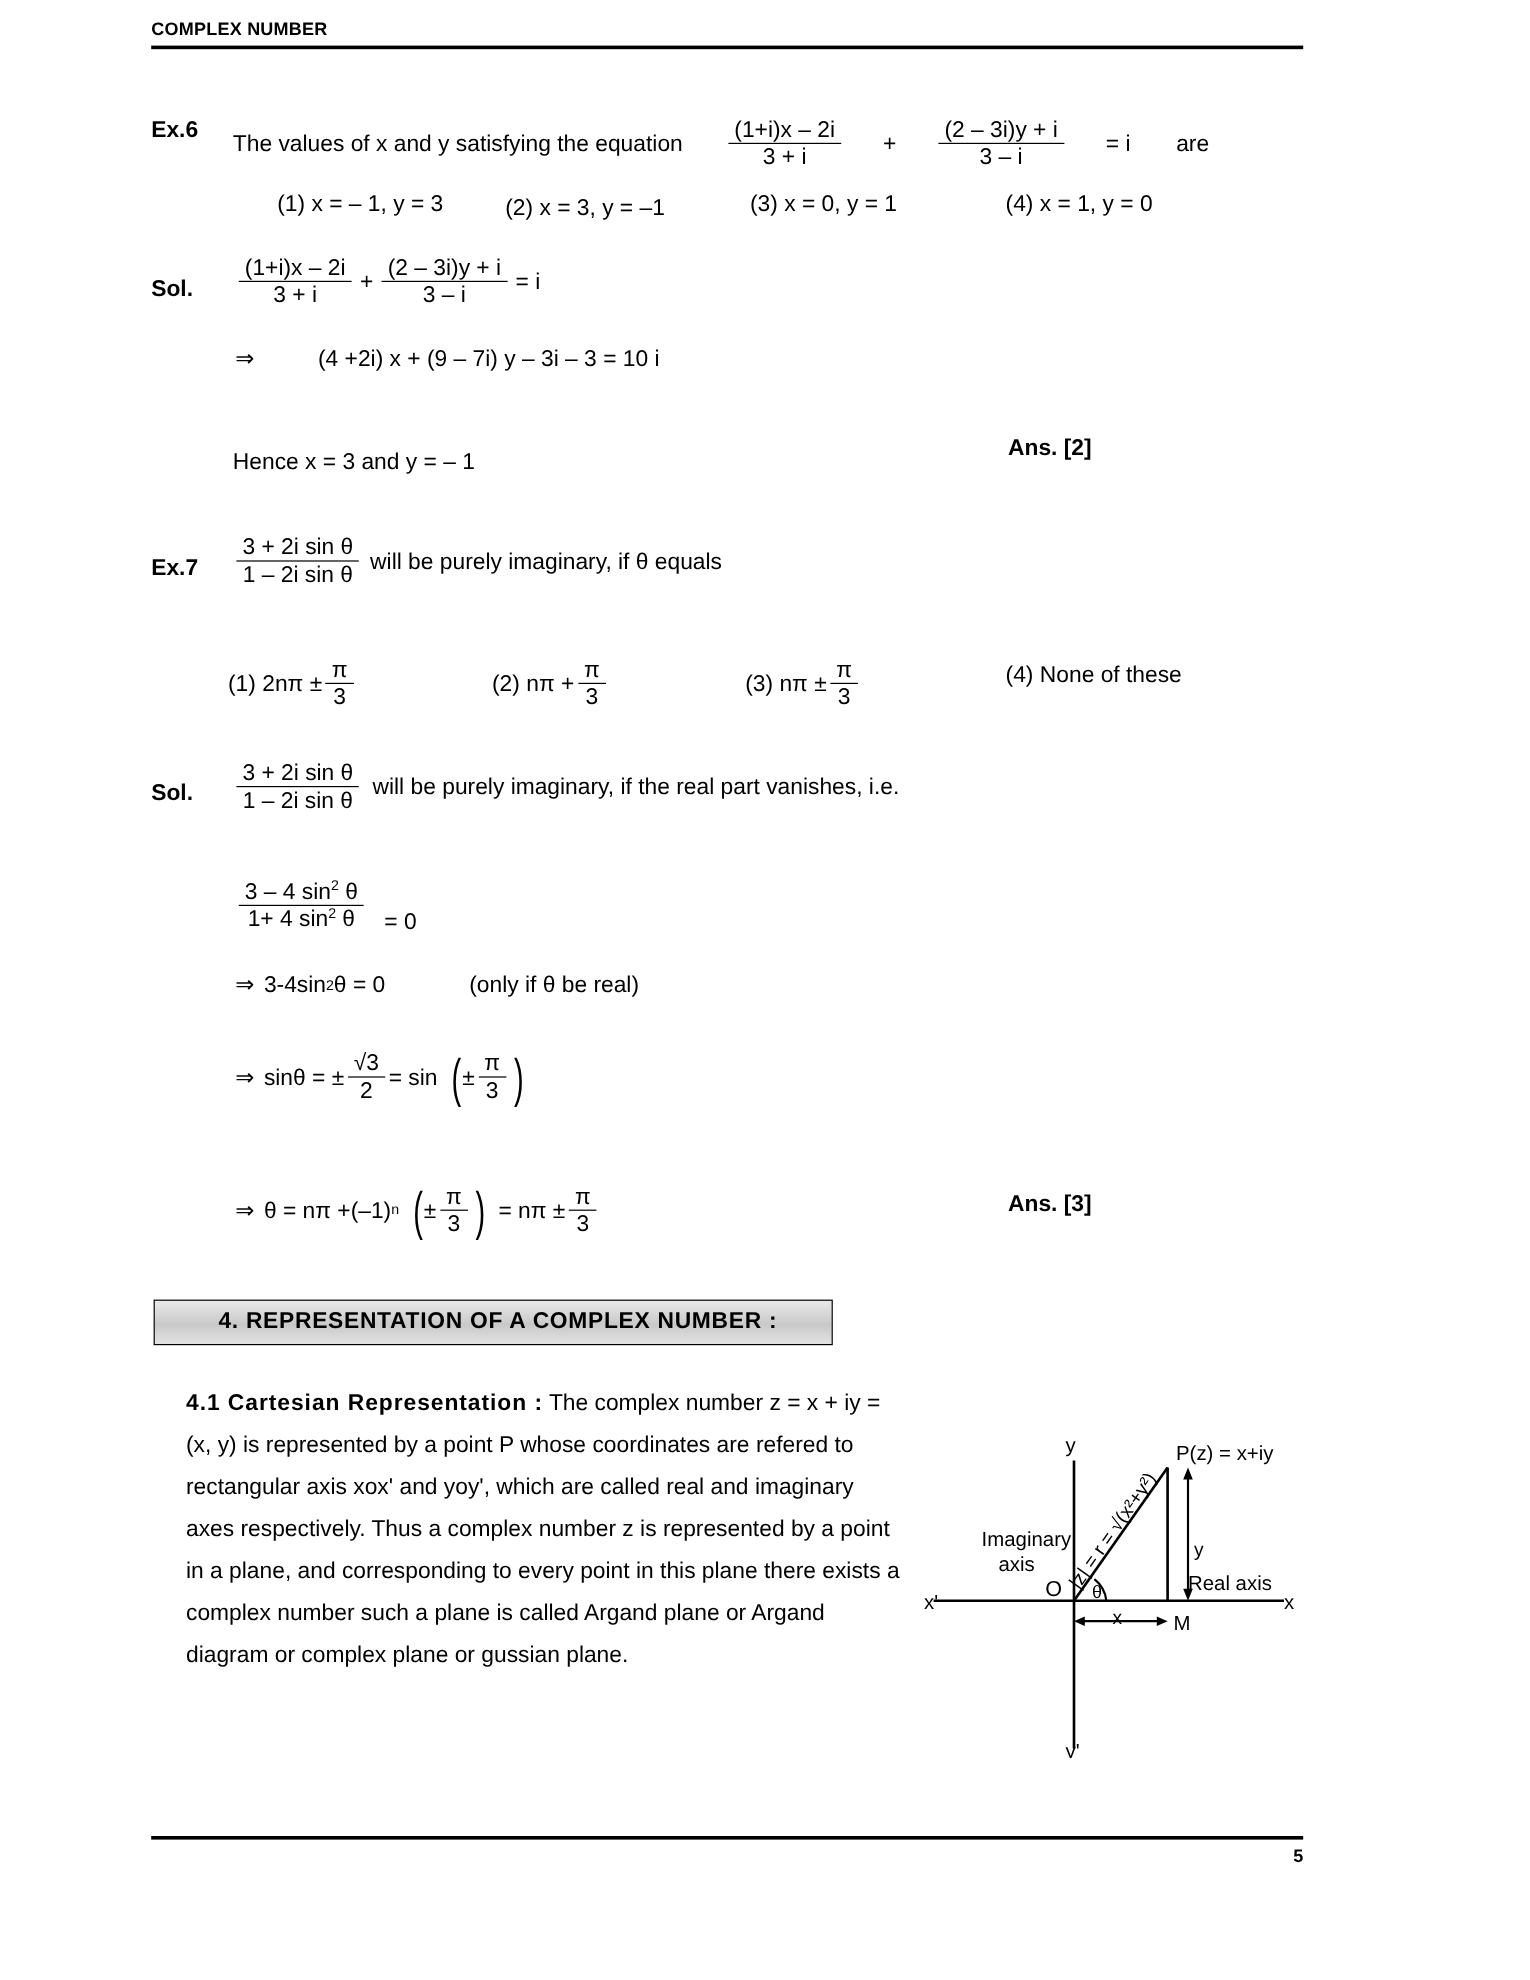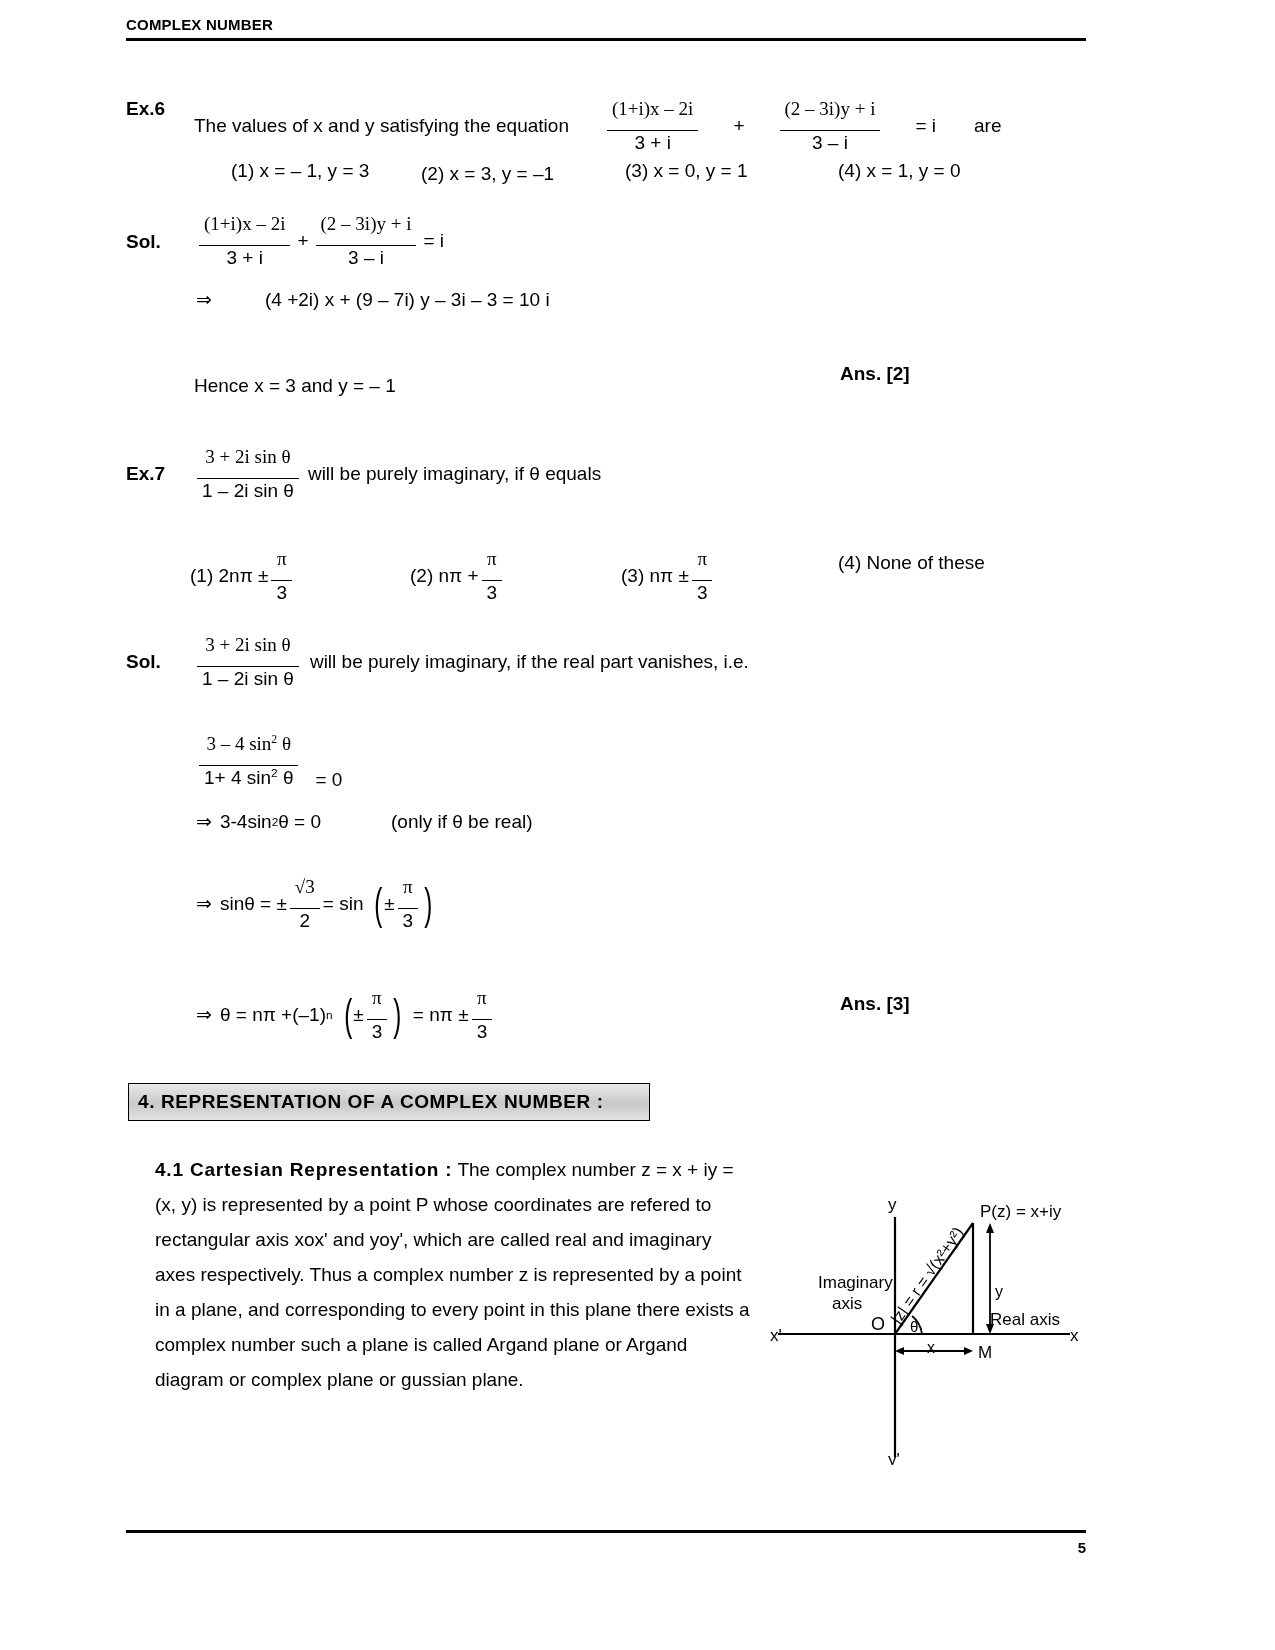--- a/index.html
+++ b/index.html
@@ -72,24 +72,23 @@
   
   .frac {
     display: inline-block;
     vertical-align: middle;
     text-align: center;
     line-height: 1.12;
     margin: 0 3px;
   }
   .frac .num {
     display: block;
-    padding: 0 5px 11px 5px;
+    padding: 0 5px 0 5px;
     border-bottom: 1.6px solid #000;
     white-space: nowrap;
-    font-family: Liberation Serif, serif;
   }
   .frac .den {
     display: block;
     padding: 1px 5px 0 5px;
     white-space: nowrap;
   }
   .mathrow {
     display: flex;
     align-items: center;
     white-space: nowrap;
@@ -112,20 +111,21 @@
   .section-bar {
     position: absolute;
     left: 128px;
     top: 1083px;
     width: 520px;
     height: 36px;
     border: 1.5px solid #000;
     background: linear-gradient(to bottom, #e9e9e9, #c9c9c9 55%, #e2e2e2);
     display: flex;
     align-items: center;
+    padding-left: 44px;
   }
   .section-bar span {
     font-size: 19px;
     font-weight: bold;
     letter-spacing: 0.6px;
     padding-left: 9px;
   }
 
   
   .cart-block {

